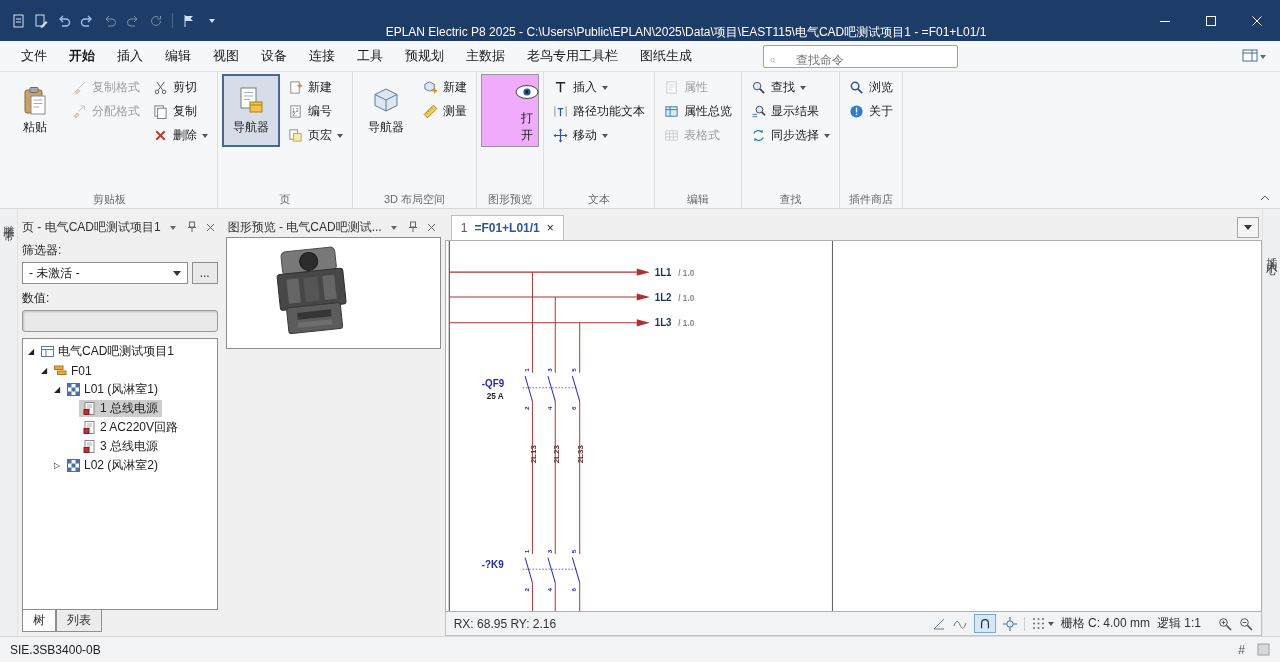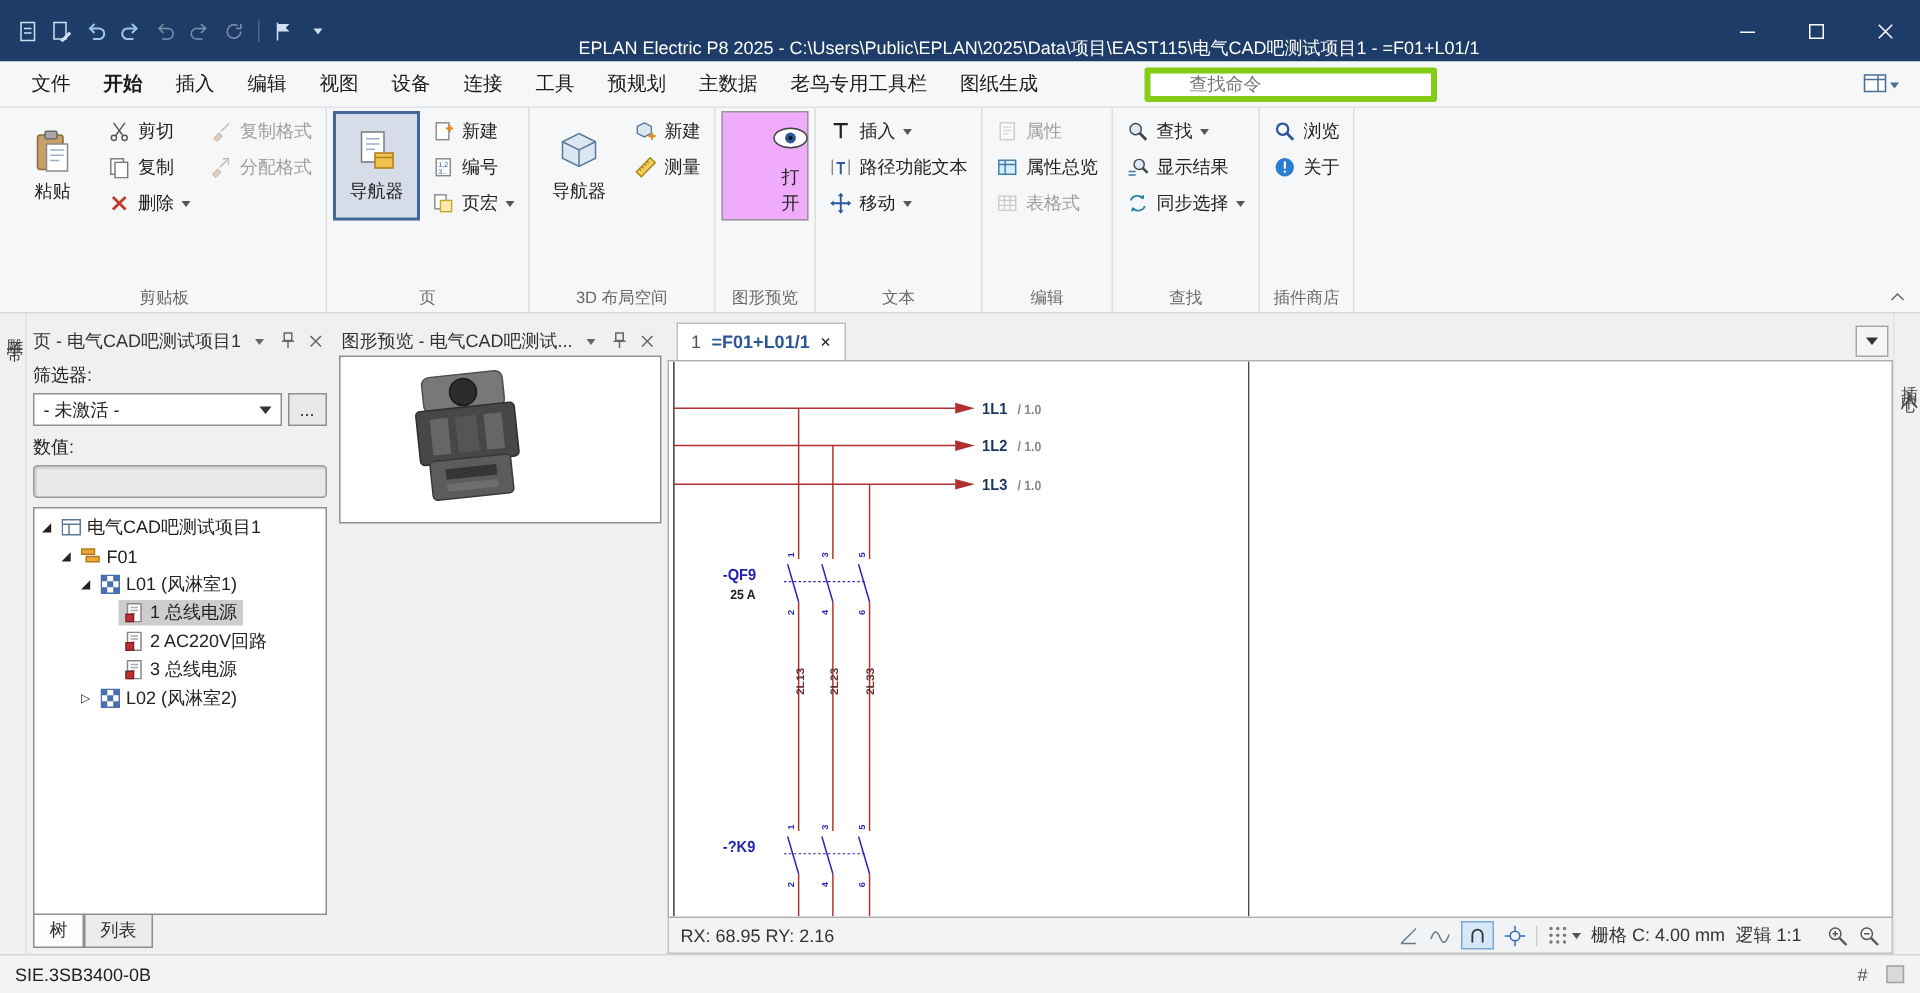--- a/index.html
+++ b/index.html
@@ -15,21 +15,21 @@
   .tsep { width:1px; height:15px; background:#46678f; margin:0 3px; }
   .qcaret { width:0; height:0; border:3.5px solid transparent; border-top:4px solid #cfe0f2; margin-top:4px; }
   .tb-title { flex:1; text-align:center; color:#fff; font-size:12px; white-space:nowrap; overflow:hidden;margin-top:24px; }
   .winbtns { display:flex; height:36px; }
   .winbtn { width:46px; display:flex; align-items:center; justify-content:center; }
 
   
   .menubar { flex:0 0 30px; background:#f6f7f8; display:flex; align-items:center; padding:0 10px; border-bottom:1px solid #e2e2e2; }
   .mtab { padding:0 11px; font-size:13px; line-height:30px; height:30px; color:#1a1a1a; white-space:nowrap; }
   .mtab.active { font-weight:bold; }
-  .msearch { margin-left:60px; width:195px; height:23px; background:#fff; border:4px solid #84cc16; border-radius:2px; display:flex; align-items:center; padding:0 6px; gap:20px; }
+  .msearch { margin-left:60px; width:195px; height:23px; background:#fff; border:1px solid #84cc16; border-radius:2px; display:flex; align-items:flex-end; padding:0 6px; gap:20px; }
   .msearch input { border:none; outline:none; flex:1; font-size:12px; font-family:inherit; color:#333; background:transparent; }
   .mspacer { flex:1; }
   .mlayout { display:flex; align-items:center; gap:2px; padding-right:4px; }
 
   
   .ribbon { flex:0 0 96px; background:#f6f7f8; border-bottom:1px solid #d8d8d8; display:flex; position:relative; padding-left:2px; }
   .rgroup { display:flex; flex-direction:column; border-right:1px solid #dedede; padding:2px 4px 0; }
   .rbody { flex:1; display:flex; align-items:stretch; gap:3px; }
   .rlabel { height:17px; line-height:17px; text-align:center; font-size:11px; color:#6a6a6a; white-space:nowrap;margin-top:44px; }
   .bigbtn { width:58px; display:flex; flex-direction:column; align-items:center; justify-content:center; gap:3px; font-size:12px; border:1px solid transparent; text-align:center; }
@@ -209,20 +209,36 @@
         <div class="bigbtn">
           <svg width="28" height="30" viewBox="0 0 28 30">
             <rect x="4" y="4" width="17" height="23" rx="2" fill="#caa06a" stroke="#8a6a3a"></rect>
             <rect x="9" y="1.5" width="8" height="5" rx="1" fill="#a9a9a9" stroke="#6a6a6a"></rect>
             <rect x="10" y="10" width="14" height="18" fill="#fff" stroke="#8a8a8a"></rect>
             <path d="M12.5 14h9 M12.5 17.5h9 M12.5 21h6" stroke="#9ab0c8" fill="none"></path>
           </svg>
           <span>粘贴</span>
         </div>
         <div class="smallcol">
+          <div class="smallbtn disabled">
+            <svg width="15" height="15" viewBox="0 0 16 16">
+                <path d="M3 13 l3.5-3.5 2 2 L5 15z" fill="#caa58a" stroke="#9a7a5a"></path>
+                <path d="M8 8 L13.5 2.5" stroke="#777" fill="none"></path>
+              </svg>
+            <span>复制格式</span>
+          </div>
+          <div class="smallbtn disabled">
+            <svg width="15" height="15" viewBox="0 0 16 16">
+                <path d="M2 13 l3.5-3.5 2 2 L4 15z" fill="#caa58a" stroke="#9a7a5a"></path>
+                <path d="M7 8 L12 3 M9 2 h4 v4" stroke="#777" fill="none"></path>
+              </svg>
+            <span>分配格式</span>
+          </div>
+        </div>
+        <div class="smallcol">
           <div class="smallbtn">
             <svg width="15" height="15" viewBox="0 0 16 16">
                 <path d="M5.5 11 L12 2 M10.5 11 L4 2" stroke="#555" fill="none"></path>
                 <circle cx="4.2" cy="12.7" r="1.9" fill="none" stroke="#555"></circle>
                 <circle cx="11.8" cy="12.7" r="1.9" fill="none" stroke="#555"></circle>
               </svg>
             <span>剪切</span>
           </div>
           <div class="smallbtn">
             <svg width="15" height="15" viewBox="0 0 16 16">
@@ -230,36 +246,20 @@
                 <rect x="5" y="4.5" width="9" height="11" fill="#fff" stroke="#777"></rect>
               </svg>
             <span>复制</span>
           </div>
           <div class="smallbtn">
             <svg width="15" height="15" viewBox="0 0 16 16">
                 <path d="M3.5 3.5 L12.5 12.5 M12.5 3.5 L3.5 12.5" stroke="#c0392b" stroke-width="2" fill="none"></path>
               </svg>
             <span>删除</span>
             <span class="cdown"></span>
-          </div>
-        </div>
-        <div class="smallcol">
-          <div class="smallbtn disabled">
-            <svg width="15" height="15" viewBox="0 0 16 16">
-                <path d="M3 13 l3.5-3.5 2 2 L5 15z" fill="#caa58a" stroke="#9a7a5a"></path>
-                <path d="M8 8 L13.5 2.5" stroke="#777" fill="none"></path>
-              </svg>
-            <span>复制格式</span>
-          </div>
-          <div class="smallbtn disabled">
-            <svg width="15" height="15" viewBox="0 0 16 16">
-                <path d="M2 13 l3.5-3.5 2 2 L4 15z" fill="#caa58a" stroke="#9a7a5a"></path>
-                <path d="M7 8 L12 3 M9 2 h4 v4" stroke="#777" fill="none"></path>
-              </svg>
-            <span>分配格式</span>
           </div>
         </div>
       </div>
       <div class="rlabel">剪贴板</div>
     </div>
 
     <div class="rgroup">
       <div class="rbody">
         <div class="bigbtn toggled">
           <svg width="26" height="30" viewBox="0 0 26 30">

